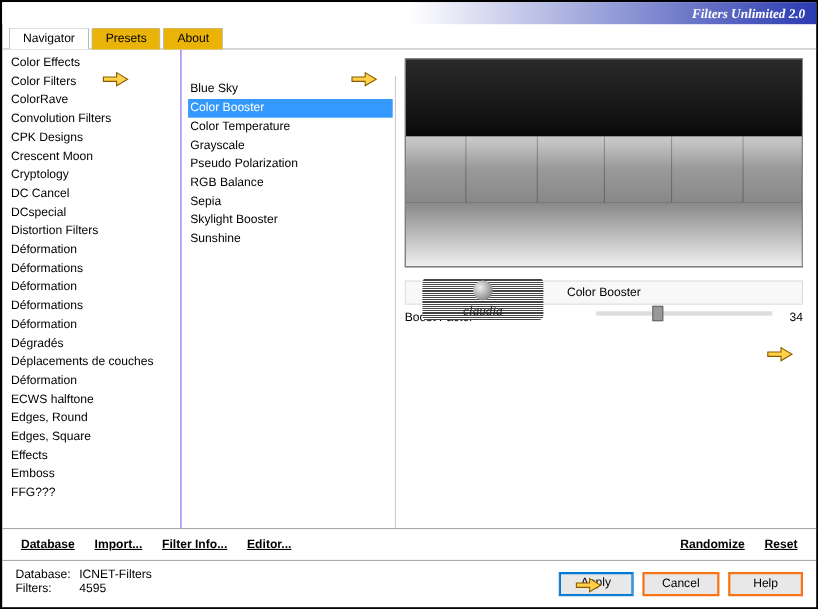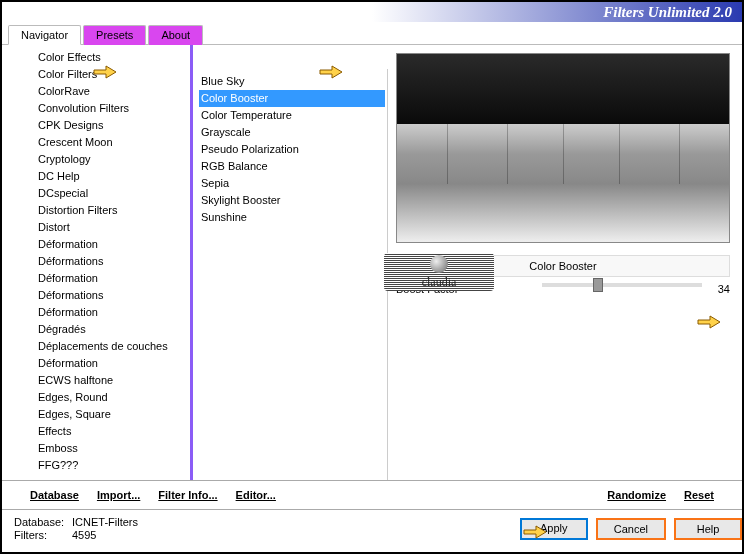--- a/index.html
+++ b/index.html
@@ -1,57 +1,57 @@
 <!DOCTYPE html>
 <html><head>
 <meta charset="utf-8">
 <style>
 * { box-sizing: border-box; margin: 0; padding: 0; }
 body { font-family: "Segoe UI", Tahoma, Arial, sans-serif; font-size: 11px; background: #000; width: 744px; height: 554px; overflow: hidden; }
 .outer { width: 744px; height: 554px; border: 2px solid #000; background: #fff; position: relative; }
 .header { height: 20px; background: linear-gradient(to right, #fff, #fff 50%, #2a3ab0); display: flex; align-items: center; justify-content: flex-end; padding-right: 10px; }
-.header-title { font-family: "Comic Sans MS", cursive; font-weight: bold; font-style: italic; font-size: 15px; color: #fff; }
+.header-title { font-family: "Comic Sans MS", cursive; font-weight: bold; font-style: italic; font-size: 12px; color: #fff; }
 .content { display: flex; flex-direction: column; height: calc(100% - 20px); }
 .tabs { display: flex; border-bottom: 1px solid #bbb; padding-left: 6px; margin-top: 2px; }
-.tab { padding: 3px 12px; border: 1px solid #bbb; border-bottom: none; border-radius: 2px 2px 0 0; background: #d946ef; margin-right: 2px; cursor: default; position: relative; top: 1px; }
+.tab { padding: 3px 12px; border: 1px solid #bbb; border-bottom: none; border-radius: 2px 2px 0 0; background: #eab308; margin-right: 2px; cursor: default; position: relative; top: 1px; }
 .tab.active { background: #fff; border-bottom: 1px solid #fff; }
 .main { display: flex; flex: 1; overflow: hidden; }
-.col-categories { width: 163px; border-right: 3px solid #8b5cf6; display: flex; overflow: hidden; margin-left: 28px; }
+.col-categories { width: 163px; border-right: 1px solid #8b5cf6; display: flex; overflow: hidden; }
 .col-filters { width: 195px; border-right: 1px solid #ccc; display: flex; overflow: hidden; margin-top: 24px; }
 .listbox { flex: 1; overflow-y: scroll; padding: 4px 2px 4px 6px; }
 .listbox::-webkit-scrollbar { width: 17px; }
 .listbox::-webkit-scrollbar-track { background: #f0f0f0; border-left: 1px solid #ddd; }
 .listbox::-webkit-scrollbar-thumb { background: #cdcdcd; border: 1px solid #aaa; }
 .listbox::-webkit-scrollbar-button { background: #e8e8e8; height: 17px; border: 1px solid #aaa; }
 .list-item { padding: 1px 2px; white-space: nowrap; cursor: default; line-height: 15px; }
 .list-item.selected { background: #3399ff; color: #fff; }
 .col-preview { flex: 1; display: flex; flex-direction: column; padding: 8px 12px 4px 8px; overflow: hidden; }
 .preview-image { width: 100%; height: 190px; border: 1px solid #888; background: #444; position: relative; overflow: hidden; }
 .pv-top { position: absolute; top: 0; left: 0; right: 0; height: 70px; background: linear-gradient(to bottom, #2a2a2a, #0a0a0a); }
 .pv-band { position: absolute; top: 70px; left: 0; right: 0; height: 60px; background: linear-gradient(to bottom, #ccc, #999, #888); }
 .pv-seg { position: absolute; top: 0; width: 1px; height: 100%; background: rgba(0,0,0,0.25); }
 .pv-floor { position: absolute; top: 130px; left: 0; right: 0; bottom: 0; background: linear-gradient(to bottom, #888, #eee); }
 .param-title { text-align: center; padding: 4px 0; border: 1px solid #ddd; background: #f8f8f8; margin-top: 12px; }
 .param-row { display: flex; padding: 6px 0 2px 0; }
 .param-label { flex: 1; }
 .param-slider { width: 160px; margin: 0 6px; }
 .param-value { width: 22px; text-align: right; }
-.toolbar { display: flex; border-top: 1px solid #aaa; border-bottom: 1px solid #aaa; padding: 8px 28px; gap: 18px; }
+.toolbar { display: flex; border-top: 1px solid #aaa; border-bottom: 1px solid #aaa; padding: 8px 17px; gap: 18px; }
 .toolbar .spacer { flex: 1; }
 .tlink { font-weight: bold; text-decoration: underline; cursor: default; }
-.footer { display: flex; align-items: center; padding: 6px 0 10px 12px; }
+.footer { display: flex; align-items: flex-end; padding: 6px 12px 10px 12px; }
 .footer-info { display: flex; flex-direction: column; line-height: 13px; }
 .footer-info .row { display: flex; }
 .footer-info .lbl { width: 58px; }
 .footer-btns { margin-left: auto; display: flex; gap: 8px; }
 .btn { padding: 3px 16px; border: 2px solid #f97316; background: #e8e8e8; cursor: default; min-width: 68px; text-align: center; }
 .btn.default { border: 1px solid #0078d7; box-shadow: 0 0 0 1px #0078d7 inset; }
 .pointer { position: absolute; z-index: 50; pointer-events: none; }
 .pointer svg { display: block; }
-.watermark { position: absolute; left: 382px; top: 251px; width: 110px; height: 38px; z-index: 40; background: repeating-linear-gradient(0deg, #444 0, #444 1px, #fff 1px, #fff 2px); border-radius: 4px; display: flex; align-items: center; justify-content: center; font-family: cursive; font-size: 12px; color: #222; }
+.watermark { position: absolute; left: 382px; top: 251px; width: 110px; height: 38px; z-index: 40; background: repeating-linear-gradient(0deg, #444 0, #444 1px, #fff 1px, #fff 2px); border-radius: 4px; display: flex; align-items: center; justify-content: center; font-family: cursive; font-size: 12px; color: #222; font-style: italic; }
 .watermark .globe { width: 18px; height: 18px; border-radius: 50%; background: radial-gradient(circle at 35% 35%, #eee, #666); margin-bottom: 2px; }
 .watermark .wm-inner { display: flex; flex-direction: column; align-items: center; }
 input[type=range]{ -webkit-appearance:none; height:4px; background:#ddd; }
 input[type=range]::-webkit-slider-thumb{ -webkit-appearance:none; width:10px; height:14px; background:#999; border:1px solid #666; }
 </style>
 </head>
 <body>
 
 <div class="outer">
   <div class="header">
@@ -67,24 +67,23 @@
     <div class="main">
       <div class="col-categories">
         <div class="listbox" id="categories">
             <div class="list-item">Color Effects</div>
             <div class="list-item">Color Filters</div>
             <div class="list-item">ColorRave</div>
             <div class="list-item">Convolution Filters</div>
             <div class="list-item">CPK Designs</div>
             <div class="list-item">Crescent Moon</div>
             <div class="list-item">Cryptology</div>
-            <div class="list-item">DC Help</div>
+            <div class="list-item">DC Cancel</div>
             <div class="list-item">DCspecial</div>
             <div class="list-item">Distortion Filters</div>
-            <div class="list-item">Distort</div>
             <div class="list-item">Déformation</div>
             <div class="list-item">Déformations</div>
             <div class="list-item">Déformation</div>
             <div class="list-item">Déformations</div>
             <div class="list-item">Déformation</div>
             <div class="list-item">Dégradés</div>
             <div class="list-item">Déplacements de couches</div>
             <div class="list-item">Déformation</div>
             <div class="list-item">ECWS halftone</div>
             <div class="list-item">Edges, Round</div>

